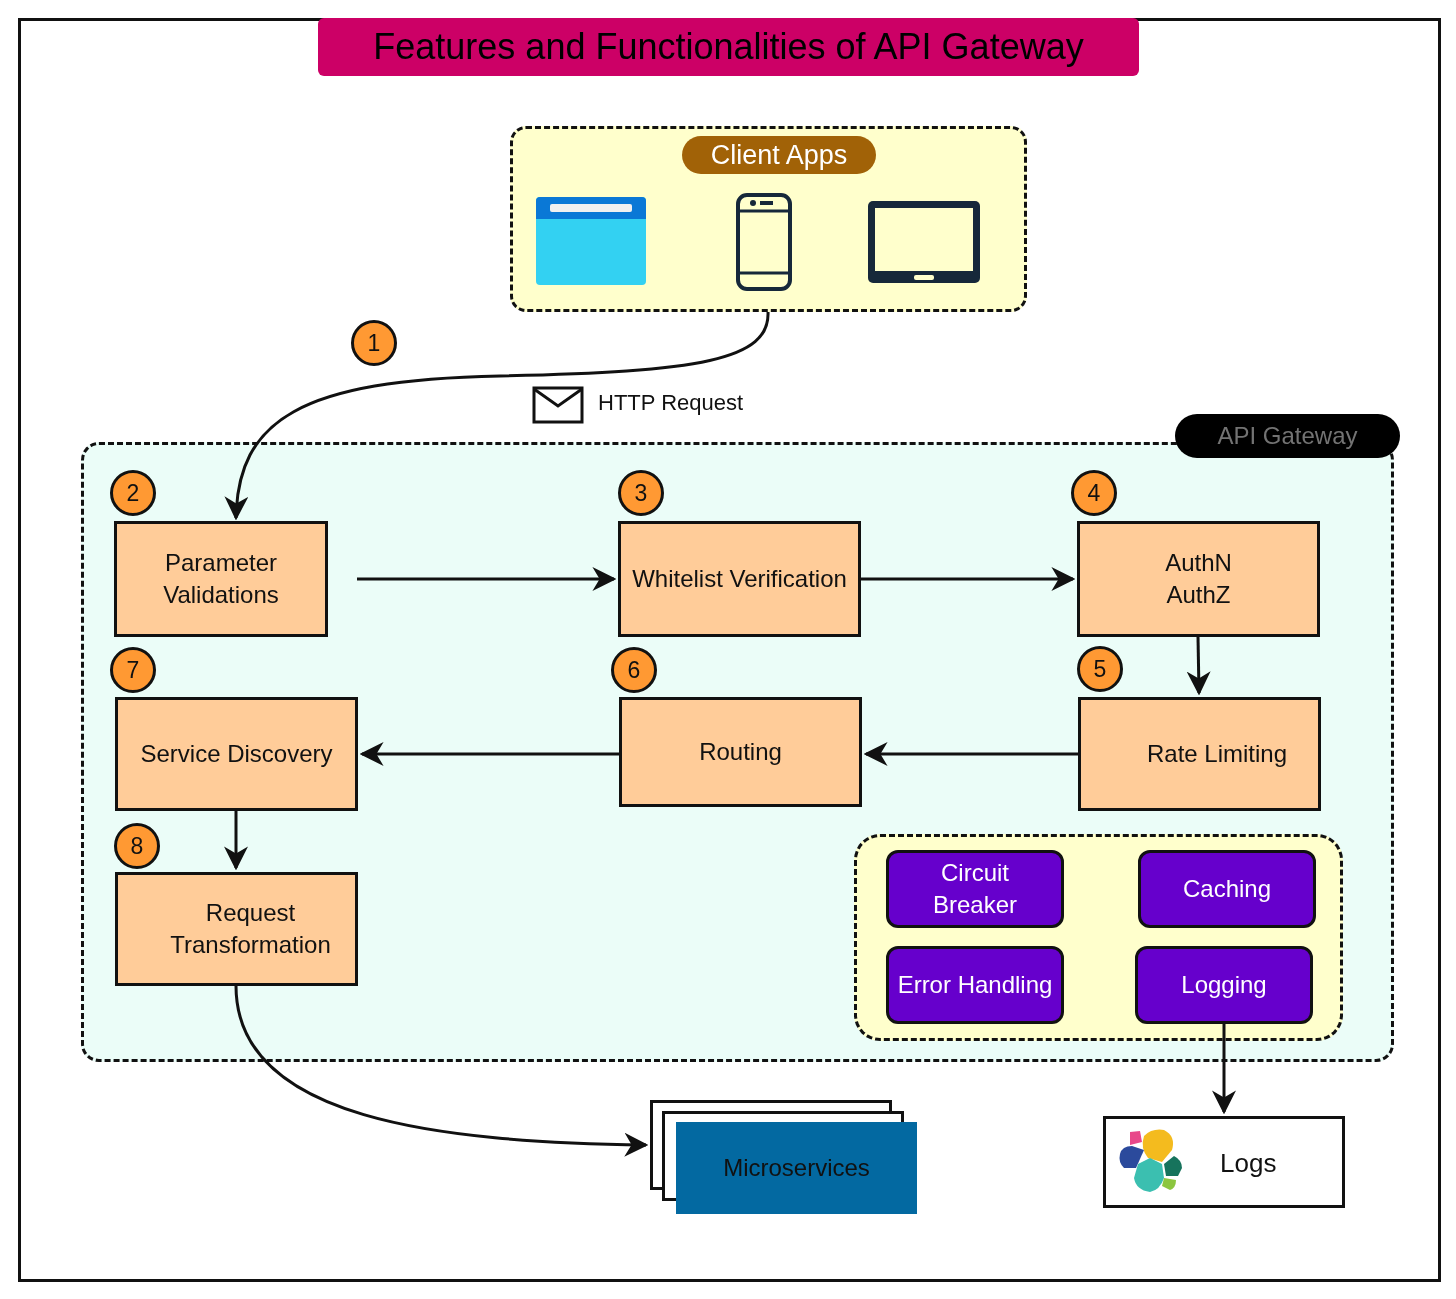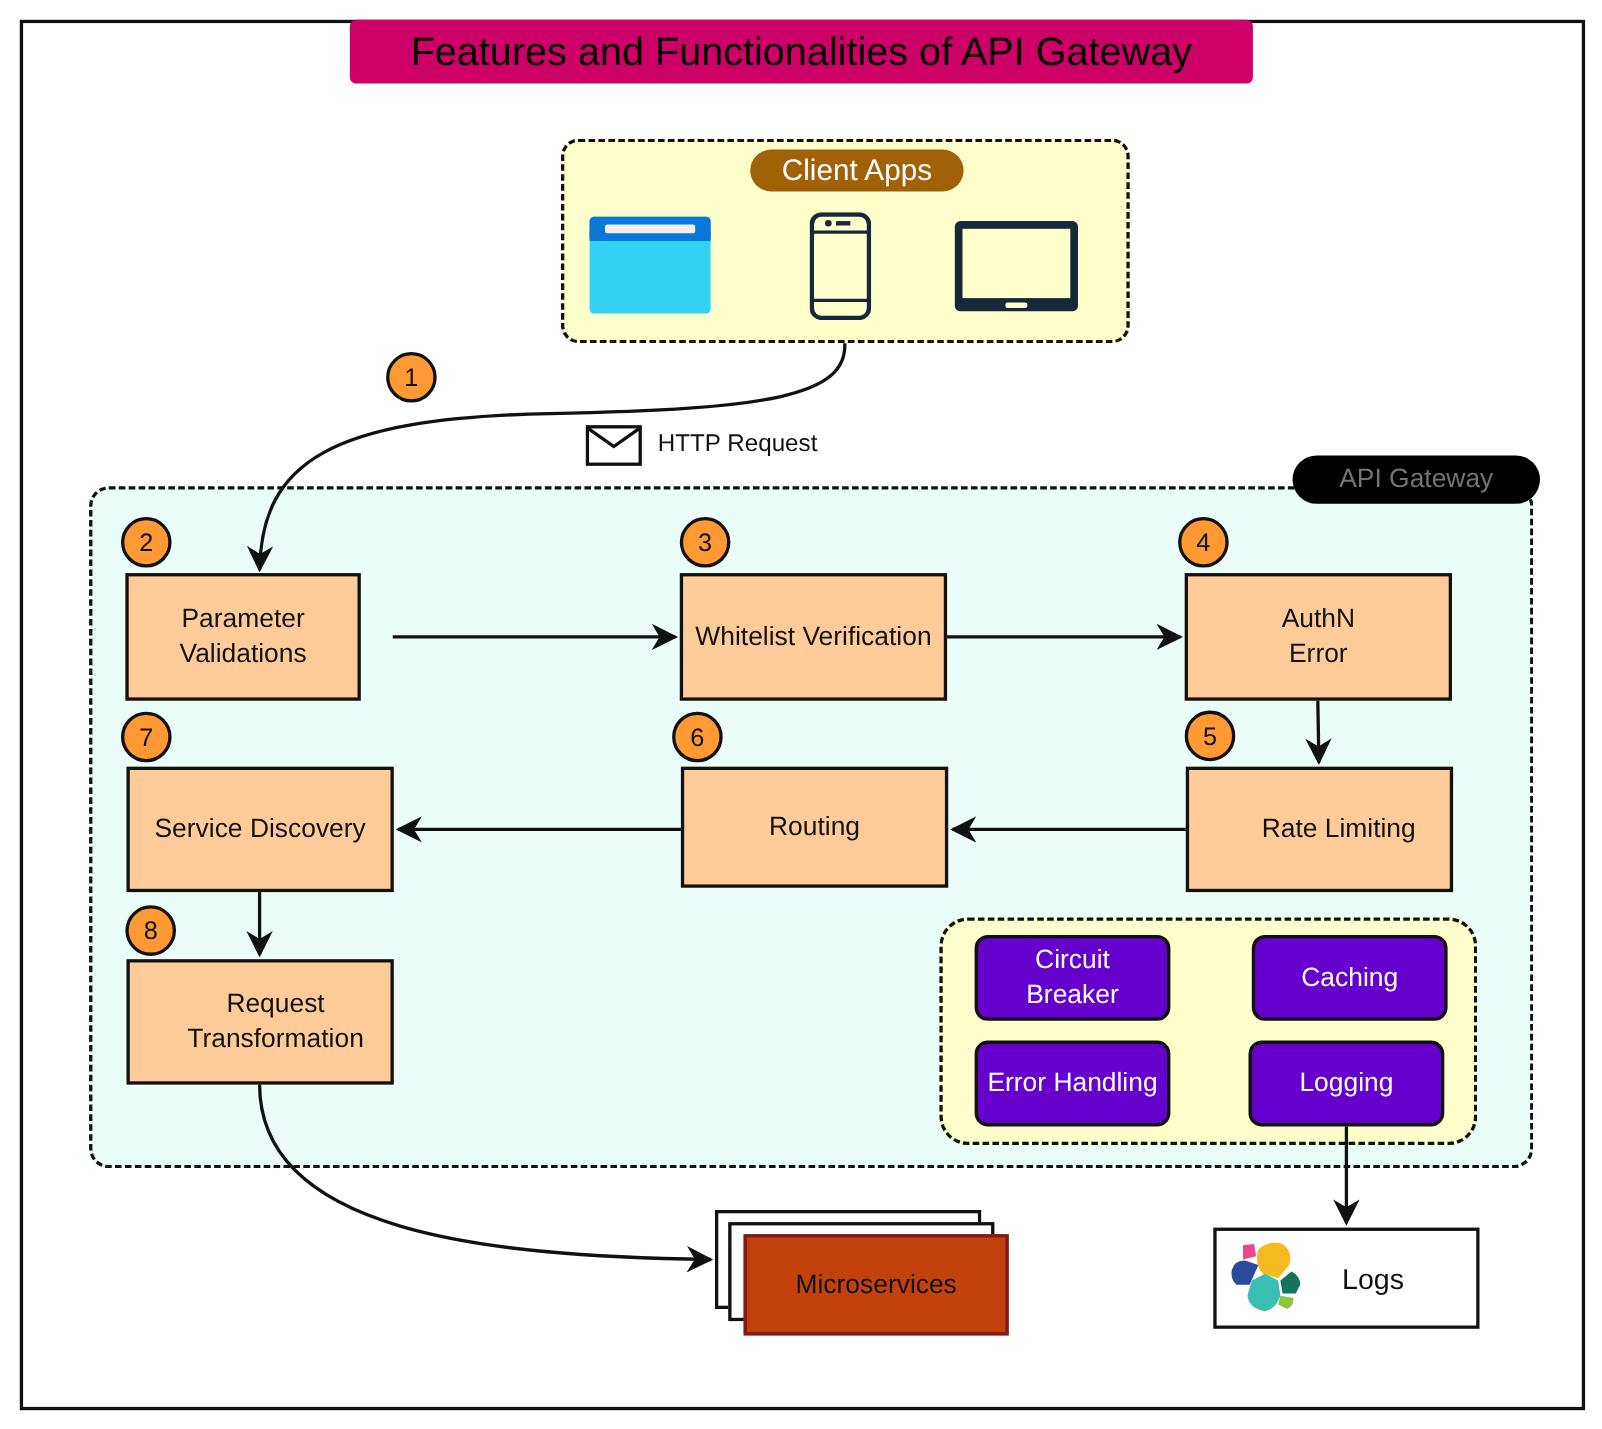--- a/index.html
+++ b/index.html
@@ -20,21 +20,21 @@
   .step { background: #ffcc99; border: 3px solid #111; display: flex; align-items: center; justify-content: center;
           text-align: center; font-size: 24px; line-height: 32px; white-space: pre-line; }
   .badge { width: 46px; height: 46px; border-radius: 50%; background: #ff9933; border: 3px solid #111;
            display: flex; align-items: center; justify-content: center; font-size: 23px; }
   #aux-box { left: 854px; top: 834px; width: 489px; height: 207px; background: #ffffcc;
              border: 3px dashed #111; border-radius: 26px; }
   .aux { background: #6600cc; border: 3px solid #111; border-radius: 12px; color: #fff;
          display: flex; align-items: center; justify-content: center; text-align: center;
          font-size: 24px; line-height: 32px; white-space: pre-line; }
   .ms-back { background: #fff; border: 3px solid #111; }
-  #ms-front { left: 676px; top: 1122px; width: 241px; height: 92px; background: #c2410c; border: 3px solid #7f1d1d;
+  #ms-front { left: 676px; top: 1122px; width: 241px; height: 92px; background: #0369a1; border: 3px solid #0369a1;
               display: flex; align-items: center; justify-content: center; font-size: 24px; }
   #logs-box { left: 1103px; top: 1116px; width: 242px; height: 92px; background: #fff; border: 3px solid #111; }
   #logs-label { left: 1220px; top: 1146px; width: 90px; height: 34px; font-size: 26px; display: flex; align-items: center; }
   #http-label { left: 598px; top: 390px; font-size: 22px; }
   svg.overlay { position: absolute; left: 0; top: 0; width: 1456px; height: 1299px; pointer-events: none; }
 </style>
 </head>
 <body>
 
 <div id="frame" class="abs"></div>
@@ -77,21 +77,21 @@
 
 <div class="abs badge" style="left:110px;top:470px;">2</div>
 <div class="abs step" style="left:114px;top:521px;width:214px;height:116px;">Parameter
 Validations</div>
 
 <div class="abs badge" style="left:618px;top:470px;">3</div>
 <div class="abs step" style="left:618px;top:521px;width:243px;height:116px;">Whitelist Verification</div>
 
 <div class="abs badge" style="left:1071px;top:470px;">4</div>
 <div class="abs step" style="left:1077px;top:521px;width:243px;height:116px;">AuthN
-Error</div>
+AuthZ</div>
 
 <div class="abs badge" style="left:1077px;top:646px;">5</div>
 <div class="abs step" style="left:1078px;top:697px;width:243px;height:114px;padding-left:35px;">Rate Limiting</div>
 
 <div class="abs badge" style="left:611px;top:647px;">6</div>
 <div class="abs step" style="left:619px;top:697px;width:243px;height:110px;">Routing</div>
 
 <div class="abs badge" style="left:110px;top:647px;">7</div>
 <div class="abs step" style="left:115px;top:697px;width:243px;height:114px;">Service Discovery</div>
 

